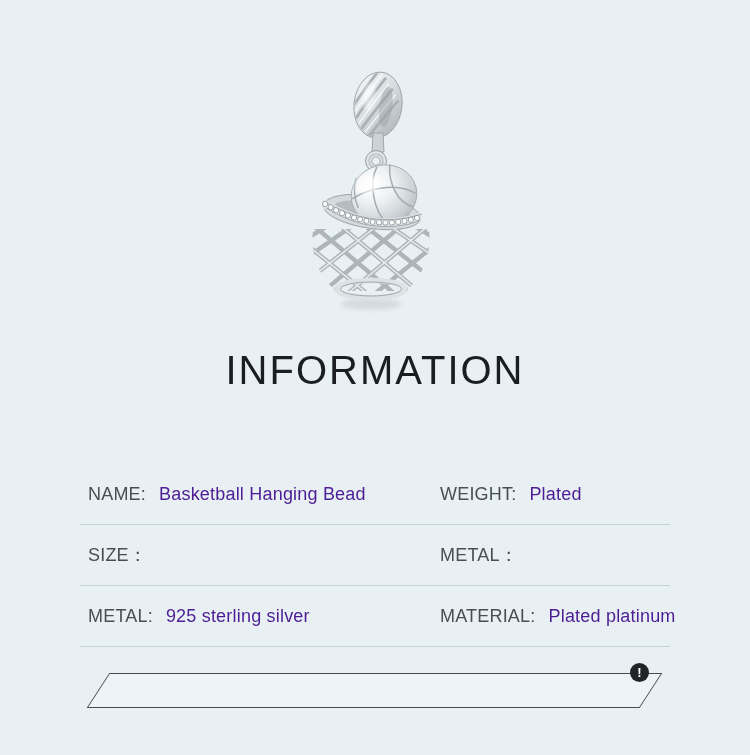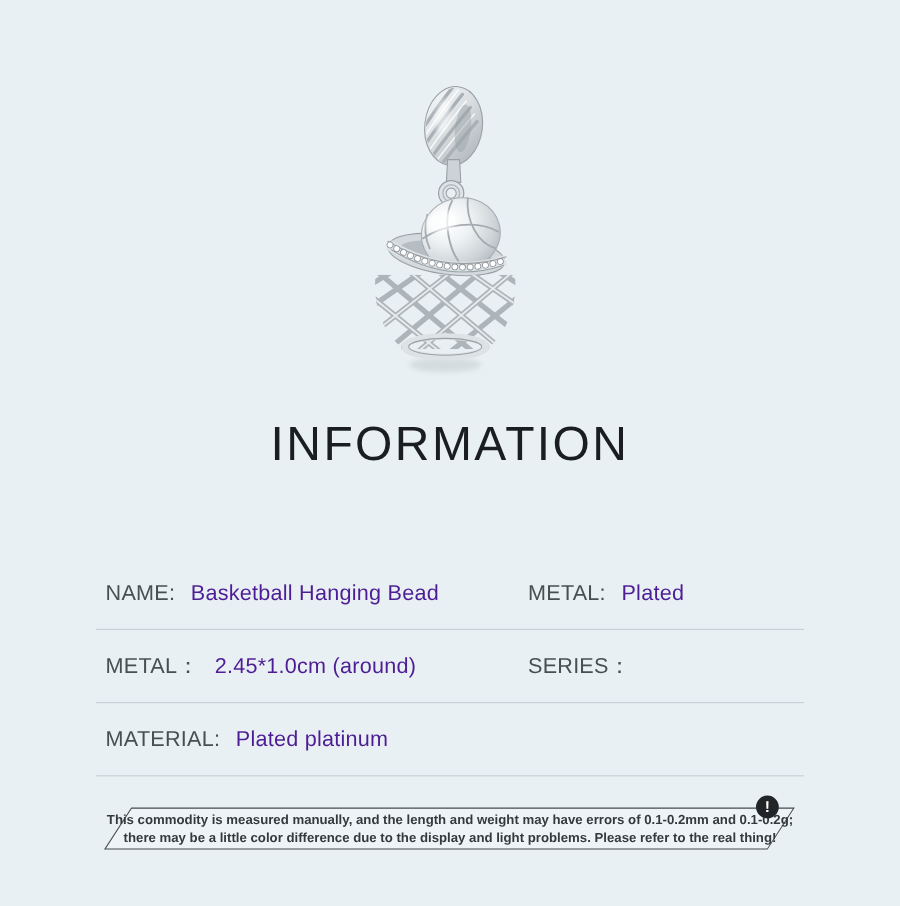--- a/index.html
+++ b/index.html
@@ -181,43 +181,42 @@
 
   <div class="info-title">INFORMATION</div>
 
   <div class="spec-table">
     <div class="spec-row">
       <div class="spec-cell">
         <span class="spec-label">NAME:</span>
         <span class="spec-value">Basketball Hanging Bead</span>
       </div>
       <div class="spec-cell">
-        <span class="spec-label">METAL:</span>
+        <span class="spec-label">WEIGHT:</span>
         <span class="spec-value">Plated</span>
       </div>
     </div>
     <div class="spec-row">
       <div class="spec-cell">
+        <span class="spec-label">SIZE：</span>
+      </div>
+      <div class="spec-cell">
         <span class="spec-label">METAL：</span>
-        <span class="spec-value">2.45*1.0cm (around)</span>
-      </div>
-      <div class="spec-cell">
-        <span class="spec-label">SERIES：</span>
       </div>
     </div>
     <div class="spec-row">
       <div class="spec-cell">
+        <span class="spec-label">METAL:</span>
+        <span class="spec-value">925 sterling silver</span>
+      </div>
+      <div class="spec-cell">
         <span class="spec-label">MATERIAL:</span>
         <span class="spec-value">Plated platinum</span>
       </div>
     </div>
   </div>
 
   <div class="banner-shape"></div>
-  <div class="banner-text">
-    <div>This commodity is measured manually, and the length and weight may have errors of 0.1-0.2mm and 0.1-0.2g;</div>
-    <div>there may be a little color difference due to the display and light problems. Please refer to the real thing!</div>
-  </div>
   <div class="warning-icon">
     <span>!</span>
   </div>
 
 </div>
 
 </body></html>

